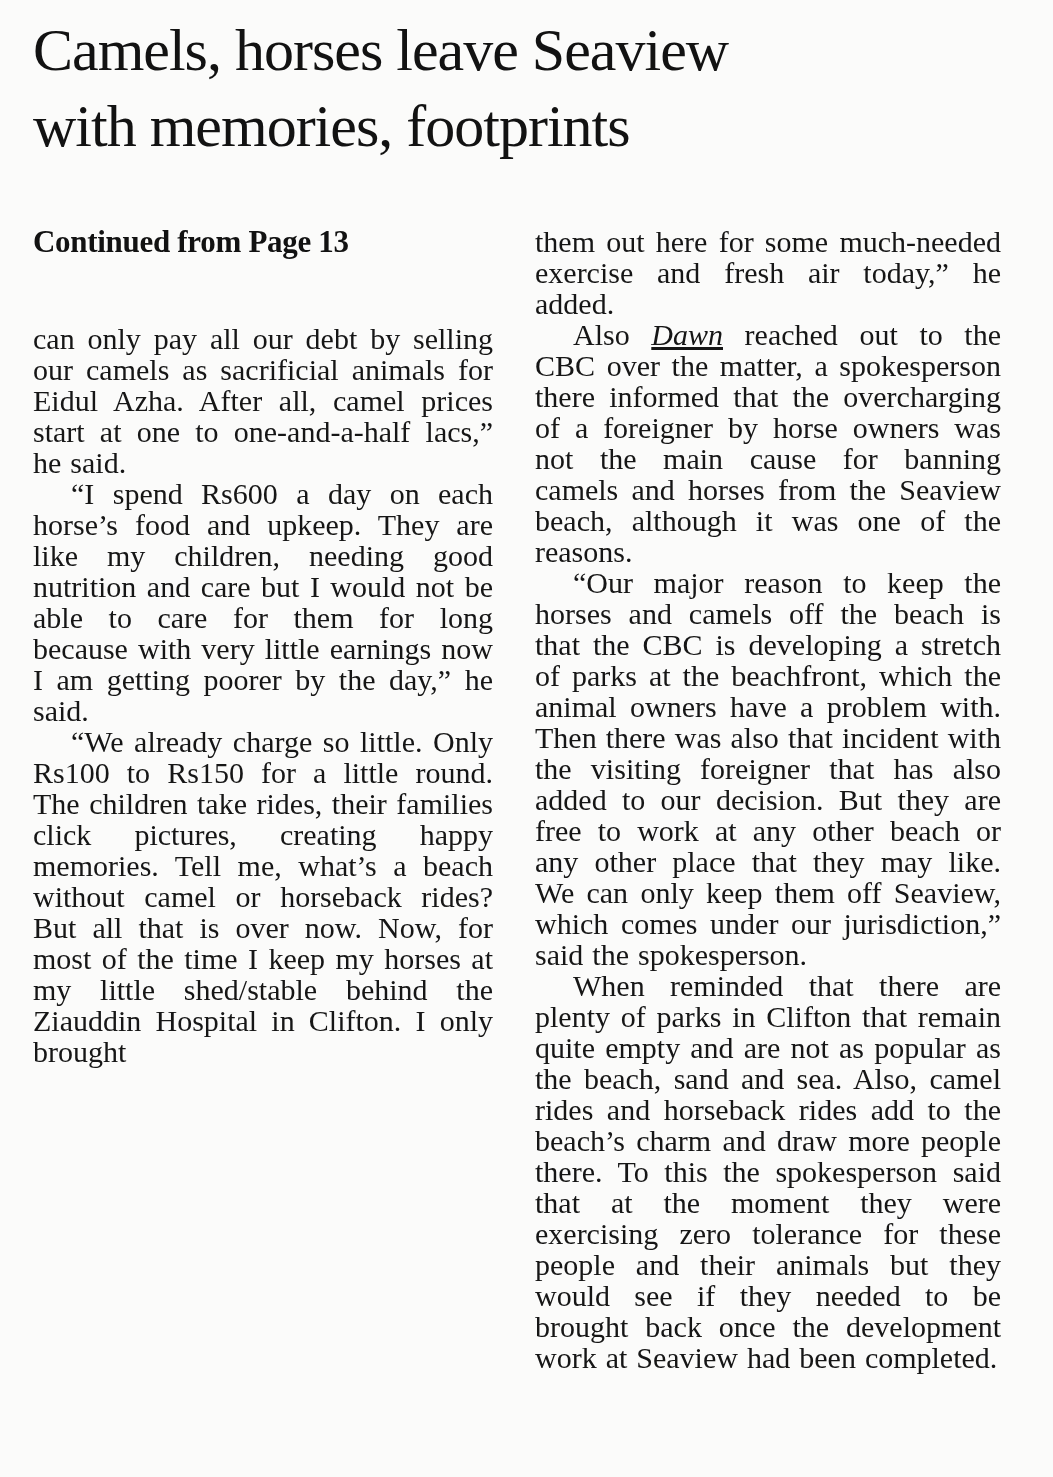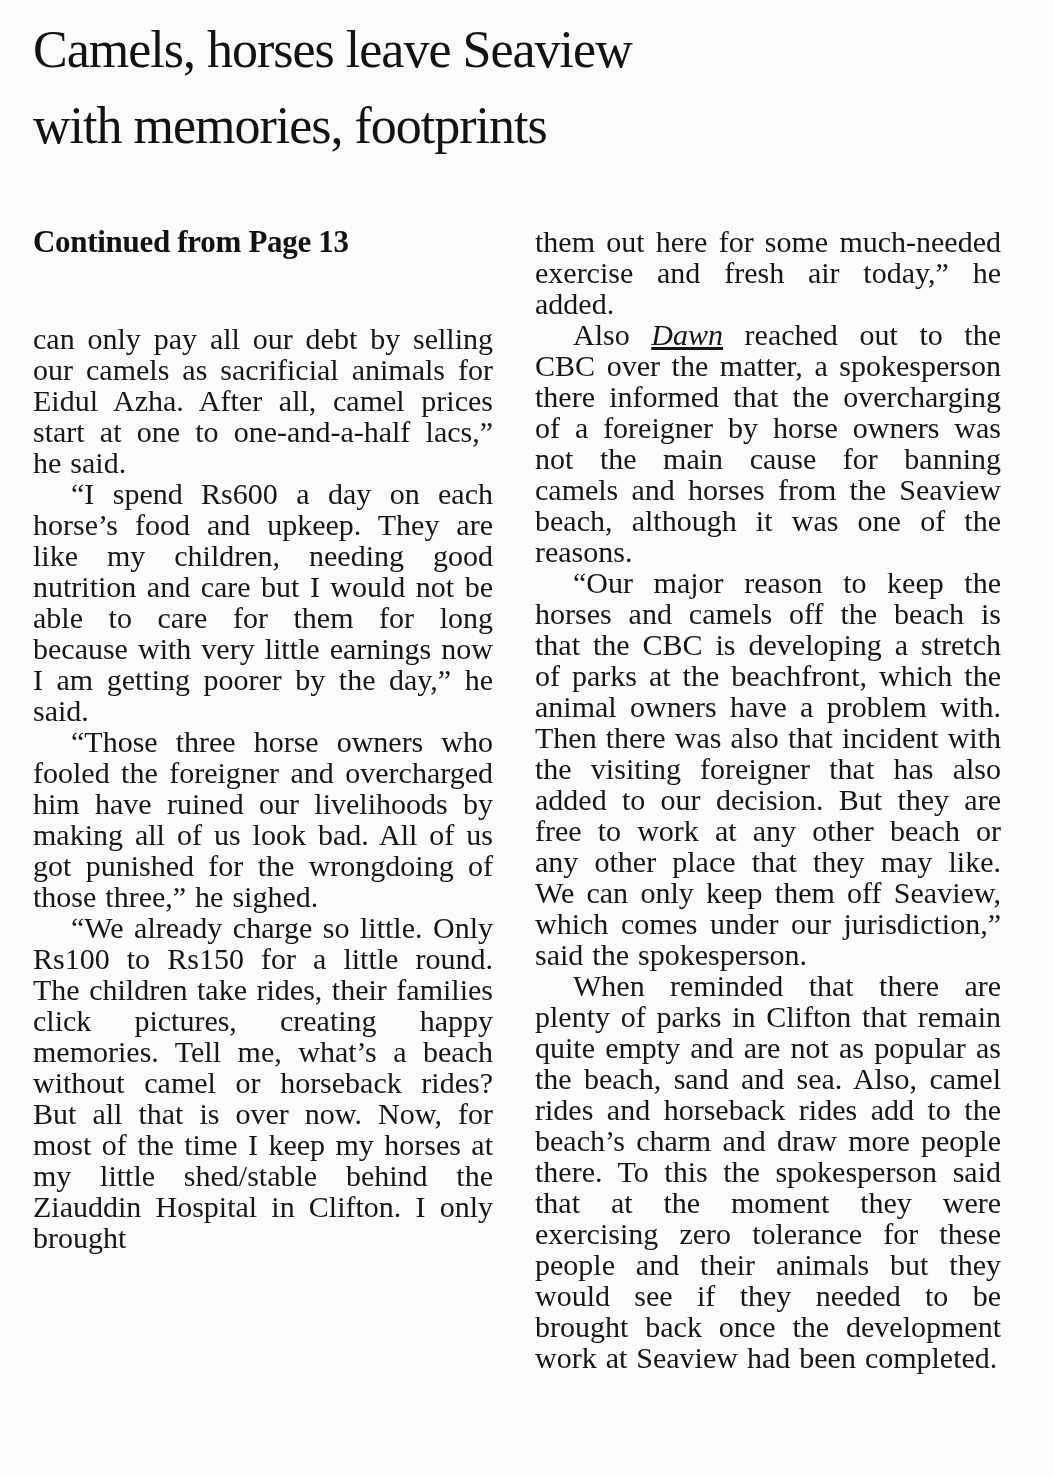--- a/index.html
+++ b/index.html
@@ -15,21 +15,21 @@
     overflow: hidden;
   }
   .page {
     box-sizing: border-box;
     width: 1053px;
     height: 1477px;
     padding: 12px 40px 0 33px;
   }
   .headline {
     margin: 0;
-    font-size: 52px;
+    font-size: 60px;
     font-weight: 400;
     line-height: 76px;
     letter-spacing: -1px;
     color: #121212;
   }
   .hl-line {
     display: block;
     white-space: nowrap;
   }
   .content {
@@ -66,21 +66,20 @@
     <span class="hl-line">Camels, horses leave Seaview</span>
     <span class="hl-line">with memories, footprints</span>
   </h1>
 
   <div class="content">
 
     <div class="col col-left">
       <div class="kicker">Continued from Page 13</div>
       <p class="para">can only pay all our debt by selling our camels as sacrificial animals for Eidul Azha. After all, camel prices start at one to one-and-a-half lacs,” he said.</p>
       <p class="para indent">“I spend Rs600 a day on each horse’s food and upkeep. They are like my children, needing good nutrition and care but I would not be able to care for them for long because with very little earnings now I am getting poorer by the day,” he said.</p>
-      <p class="para indent">“Those three horse owners who fooled the foreigner and overcharged him have ruined our livelihoods by making all of us look bad. All of us got punished for the wrongdoing of those three,” he sighed.</p>
       <p class="para indent">“We already charge so little. Only Rs100 to Rs150 for a little round. The children take rides, their families click pictures, creating happy memories. Tell me, what’s a beach without camel or horseback rides? But all that is over now. Now, for most of the time I keep my horses at my little shed/stable behind the Ziauddin Hospital in Clifton. I only brought</p>
     </div>
 
     <div class="col col-right">
       <p class="para">them out here for some much-needed exercise and fresh air today,” he added.</p>
       <p class="para indent"><span>Also </span><i class="pub">Dawn</i><span> reached out to the CBC over the matter, a spokesperson there informed that the overcharging of a foreigner by horse owners was not the main cause for banning camels and horses from the Seaview beach, although it was one of the reasons.</span></p>
       <p class="para indent">“Our major reason to keep the horses and camels off the beach is that the CBC is developing a stretch of parks at the beachfront, which the animal owners have a problem with. Then there was also that incident with the visiting foreigner that has also added to our decision. But they are free to work at any other beach or any other place that they may like. We can only keep them off Seaview, which comes under our jurisdiction,” said the spokesperson.</p>
       <p class="para indent">When reminded that there are plenty of parks in Clifton that remain quite empty and are not as popular as the beach, sand and sea. Also, camel rides and horseback rides add to the beach’s charm and draw more people there. To this the spokesperson said that at the moment they were exercising zero tolerance for these people and their animals but they would see if they needed to be brought back once the development work at Seaview had been completed.</p>
     </div>
 

